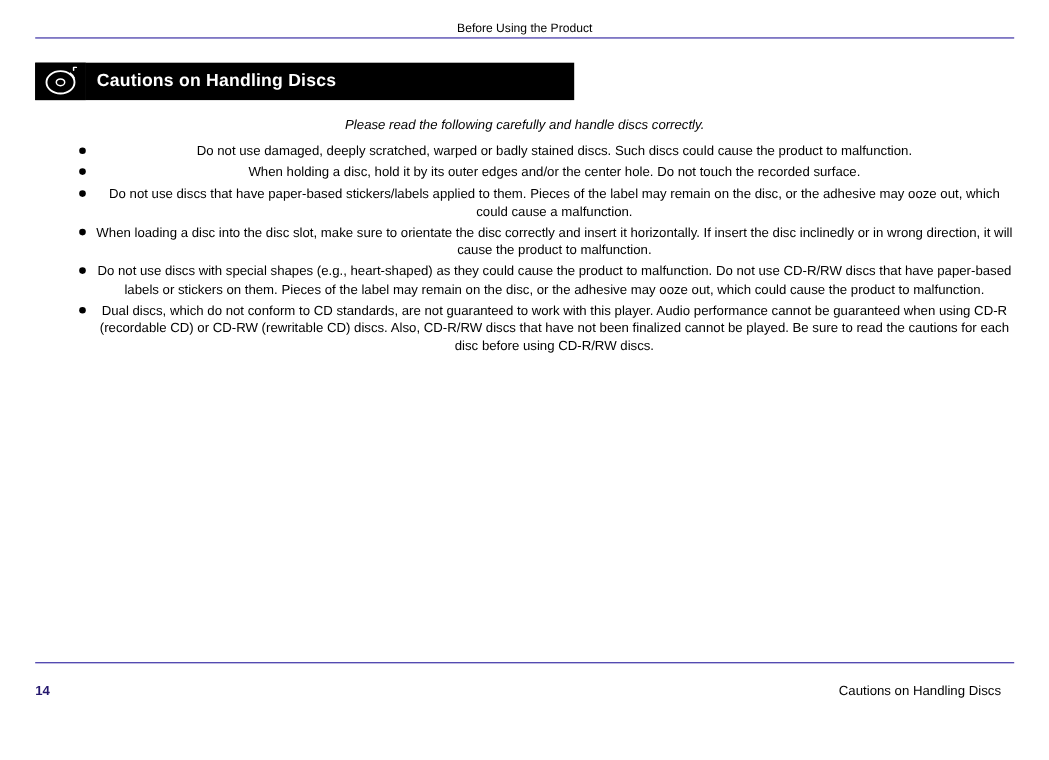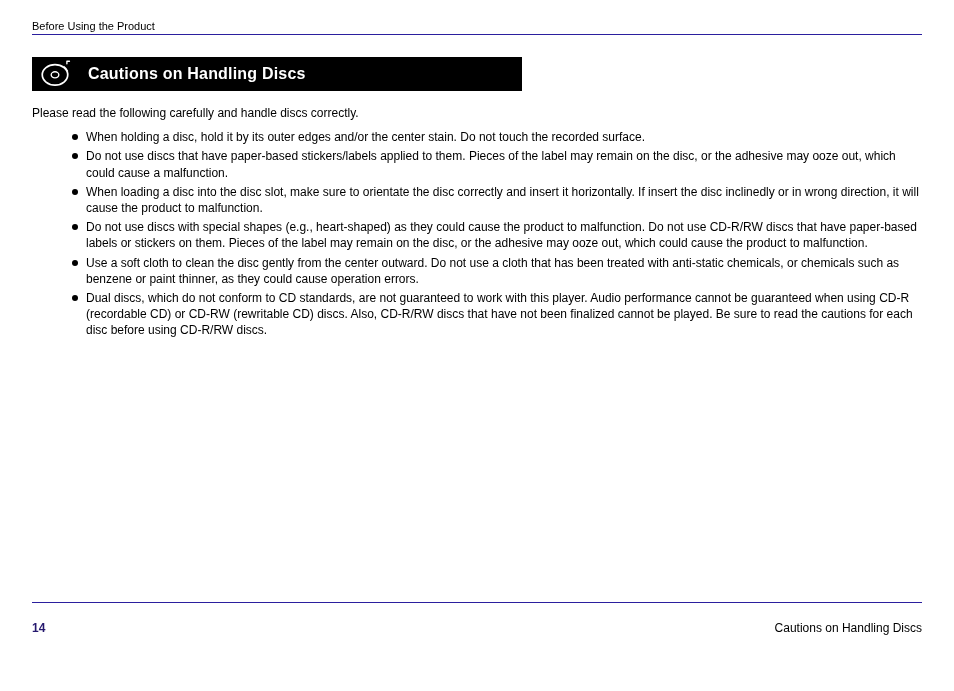--- a/index.html
+++ b/index.html
@@ -12,20 +12,21 @@
     width: 954px;
     height: 691px;
     position: relative;
   }
   .page {
     position: absolute;
     left: 32px;
     right: 32px;
     top: 20px;
     bottom: 30px;
+    text-align: center;
   }
   .running-head {
     font-size: 11px;
     color: #000;
     margin-bottom: 2px;
     padding-left: 0;
   }
   .hr {
     border: none;
     border-top: 1px solid #2b1f9e;
@@ -60,20 +61,21 @@
     font-size: 16px;
     display: flex;
     align-items: center;
     padding-left: 10px;
     letter-spacing: 0.2px;
   }
   .intro {
     margin-top: 14px;
     font-size: 12px;
     line-height: 1.35;
+    font-style: italic;
   }
   .cautions {
     margin: 8px 0 0 40px;
     padding: 0;
     list-style: none;
   }
   .cautions li {
     position: relative;
     padding-left: 14px;
     margin: 0 0 3px 0;
@@ -93,21 +95,21 @@
     position: absolute;
     left: 0;
     right: 0;
     bottom: 52px;
     border: none;
     border-top: 1px solid #2b1f9e;
   }
   .footer-row {
     position: absolute;
     left: 0;
-    right: 0;
+    right: 12px;
     bottom: 26px;
     display: flex;
     justify-content: space-between;
     font-size: 12px;
   }
   .footer-page {
     font-weight: bold;
     color: #25186e;
   }
   .footer-title {
@@ -129,25 +131,25 @@
         <path d="M30 8 A 16 13 0 0 1 35 14" fill="none" stroke="#fff" stroke-width="1.6"></path>
         <path d="M34 5 L34 2 L37 2" fill="none" stroke="#fff" stroke-width="1.6" stroke-linecap="round" stroke-linejoin="round"></path>
       </svg>
     </div>
     <div class="banner-label">Cautions on Handling Discs</div>
   </div>
 
   <div class="intro">Please read the following carefully and handle discs correctly.</div>
 
   <ul class="cautions">
-    <li>When holding a disc, hold it by its outer edges and/or the center stain. Do not touch the recorded surface.</li>
+    <li>Do not use damaged, deeply scratched, warped or badly stained discs. Such discs could cause the product to malfunction.</li>
+    <li>When holding a disc, hold it by its outer edges and/or the center hole. Do not touch the recorded surface.</li>
     <li>Do not use discs that have paper-based stickers/labels applied to them. Pieces of the label may remain on the disc, or the adhesive may ooze out, which could cause a malfunction.</li>
     <li>When loading a disc into the disc slot, make sure to orientate the disc correctly and insert it horizontally. If insert the disc inclinedly or in wrong direction, it will cause the product to malfunction.</li>
     <li>Do not use discs with special shapes (e.g., heart-shaped) as they could cause the product to malfunction. Do not use CD-R/RW discs that have paper-based labels or stickers on them. Pieces of the label may remain on the disc, or the adhesive may ooze out, which could cause the product to malfunction.</li>
-    <li>Use a soft cloth to clean the disc gently from the center outward. Do not use a cloth that has been treated with anti-static chemicals, or chemicals such as benzene or paint thinner, as they could cause operation errors.</li>
     <li>Dual discs, which do not conform to CD standards, are not guaranteed to work with this player. Audio performance cannot be guaranteed when using CD-R (recordable CD) or CD-RW (rewritable CD) discs. Also, CD-R/RW discs that have not been finalized cannot be played. Be sure to read the cautions for each disc before using CD-R/RW discs.</li>
   </ul>
 
   <hr class="footer-hr">
   <div class="footer-row">
     <span class="footer-page">14</span>
     <span class="footer-title">Cautions on Handling Discs</span>
   </div>
 </div>
 

